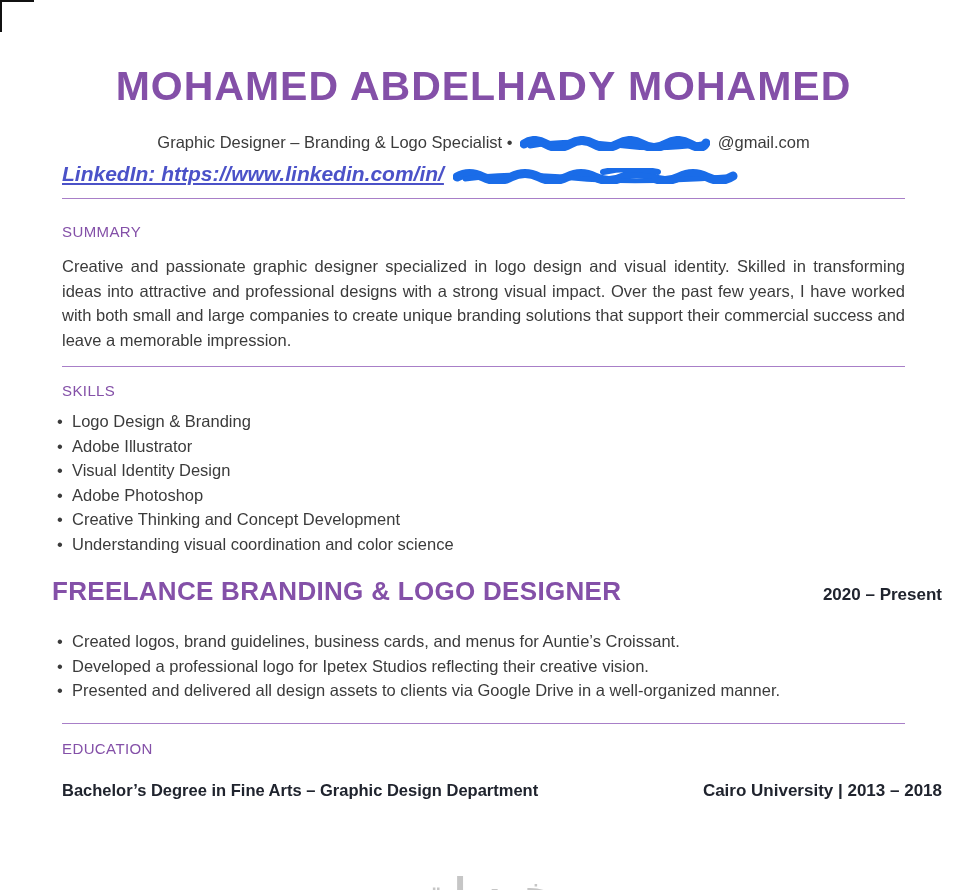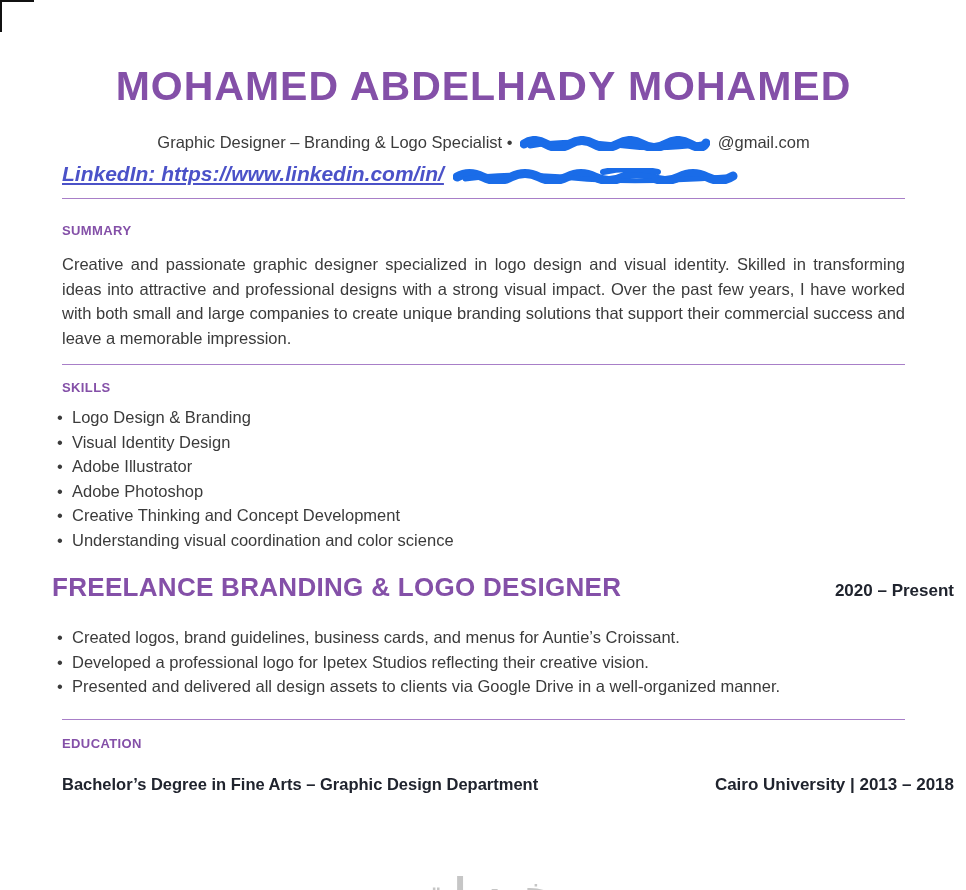--- a/index.html
+++ b/index.html
@@ -13,21 +13,21 @@
   * { box-sizing: border-box; }
   html, body { margin: 0; padding: 0; background: #ffffff; }
   .page {
     position: relative;
     width: 966px;
     height: 890px;
     background: #ffffff;
     overflow: hidden;
     font-family: "Liberation Sans", "DejaVu Sans", sans-serif;
     color: var(--body-text);
-    padding: 0 12px 0 62px;
+    padding: 0 24px 0 62px;
   }
   
   .corner-mark-v {
     position: absolute; left: 0; top: 0;
     width: 2px; height: 32px; background: #111;
   }
   .corner-mark-h {
     position: absolute; left: 0; top: 0;
     width: 34px; height: 2px; background: #111;
   }
@@ -75,22 +75,22 @@
     border: none;
     border-top: 1.5px solid var(--divider-purple);
     margin: 12px 41px 0 0;
     width: 843px;
   }
   .divider.after-summary { margin-top: 14px; }
   .divider.after-experience { margin-top: 24px; }
 
   .section-title {
     margin: 24px 0 0 0;
-    font-size: 13px;
-    font-weight: 700;
+    font-size: 15px;
+    font-weight: 400;
     letter-spacing: 0.4px;
     color: var(--accent-purple);
   }
   .section-title.skills-title { margin-top: 15px; }
   .section-title.education-title { margin-top: 16px; }
 
   .summary-body {
     margin: 14px 41px 0 0;
     width: 843px;
     font-size: 16.5px;
@@ -211,22 +211,22 @@
     <h2 class="section-title">SUMMARY</h2>
     <p class="summary-body">Creative and passionate graphic designer specialized in logo design and visual identity. Skilled in transforming ideas into attractive and professional designs with a strong visual impact. Over the past few years, I have worked with both small and large companies to create unique branding solutions that support their commercial success and leave a memorable impression.</p>
   </section>
 
   <hr class="divider after-summary">
 
   <section>
     <h2 class="section-title skills-title">SKILLS</h2>
     <ul class="bullet-list">
       <li>Logo Design &amp; Branding</li>
+      <li>Adobe Illustrator</li>
       <li>Visual Identity Design</li>
-      <li>Adobe Illustrator</li>
       <li>Adobe Photoshop</li>
       <li>Creative Thinking and Concept Development</li>
       <li>Understanding visual coordination and color science</li>
     </ul>
   </section>
 
   <section>
     <div class="exp-header">
       <h2 class="exp-title">FREELANCE BRANDING &amp; LOGO DESIGNER</h2>
       <span class="exp-date">2020 – Present</span>

